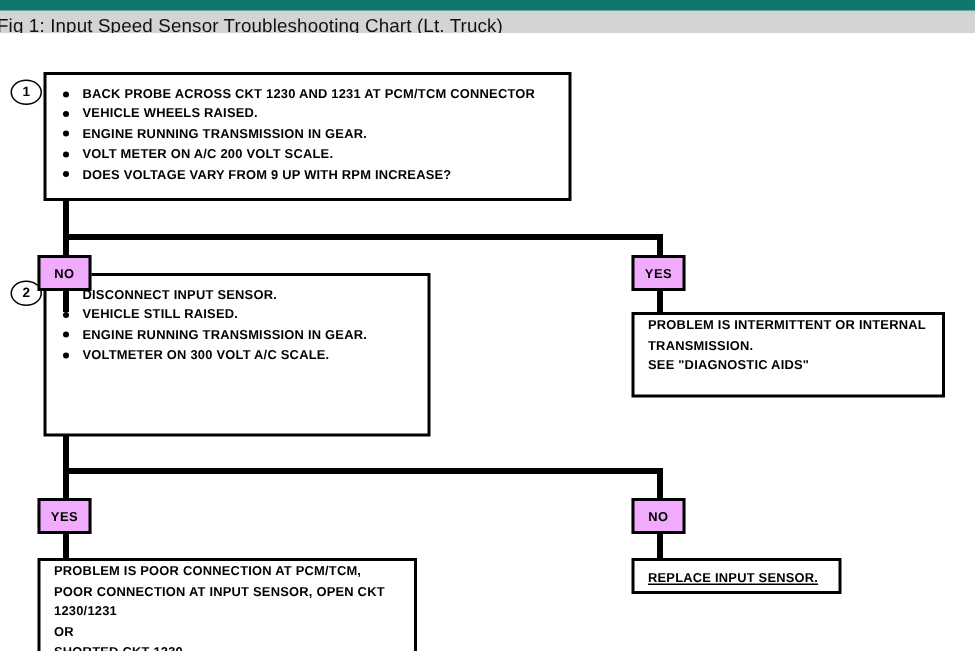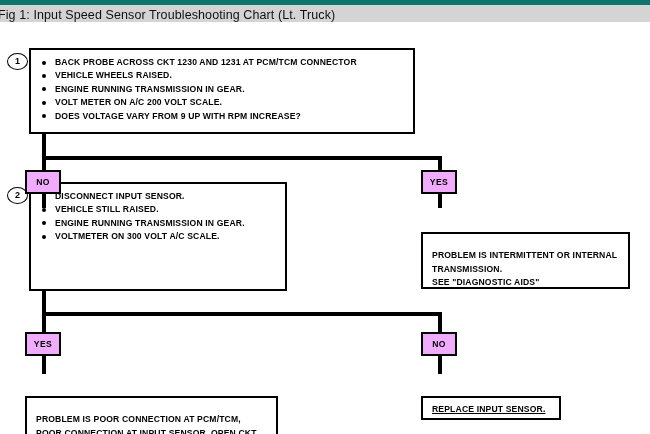--- a/index.html
+++ b/index.html
@@ -16,21 +16,21 @@
     color: #000000;
   }
 
   
   #title-bar {
     position: absolute;
     left: 0; top: 0;
     width: 650px;
     height: 22px;
     background: #d4d4d4;
-    border-top: 5px solid #0f766e;
+    border-top: 7px solid #0f766e;
     box-sizing: border-box;
   }
   #title-text {
     position: absolute;
     left: -2px;
     top: 3px;
     font-size: 12.5px;
     letter-spacing: 0.1px;
     white-space: nowrap;
     color: #111111;
@@ -49,22 +49,21 @@
   .node-box {
     position: absolute;
     border: 2px solid #000000;
     background: #ffffff;
     box-sizing: border-box;
   }
   .step-box {
     padding: 6px 8px 6px 10px;
   }
   .result-box {
-    padding: 15px 8px 7px 9px;
-    margin-top: 24px;
+    padding: 0 8px 7px 9px;
   }
 
   
   ul.bullets {
     list-style: none;
     margin: 0;
     padding: 0;
   }
   ul.bullets li {
     position: relative;
@@ -159,21 +158,21 @@
 
   <div class="conn-v" style="left:42px; top:268px; height:24px;"></div>
   <div class="conn-h" style="left:42px; top:290px; width:400px;"></div>
   <div class="conn-v" style="left:42px; top:290px; height:22px;"></div>
   <div class="conn-v" style="left:42px; top:334px; height:18px;"></div>
   <div class="conn-v" style="left:438px; top:290px; height:22px;"></div>
   <div class="conn-v" style="left:438px; top:334px; height:18px;"></div>
 
   <div class="step-circle" style="left:7px; top:31px;">1</div>
 
-  <div class="node-box step-box" style="left:29px; top:26px; width:386px; height:86px;">
+  <div class="node-box step-box" style="left:29px; top:26px; width:352px; height:86px;">
     <ul class="bullets">
       <li>BACK PROBE ACROSS CKT 1230 AND 1231 AT PCM/TCM CONNECTOR</li>
       <li>VEHICLE WHEELS RAISED.</li>
       <li>ENGINE RUNNING TRANSMISSION IN GEAR.</li>
       <li>VOLT METER ON A/C 200 VOLT SCALE.</li>
       <li>DOES VOLTAGE VARY FROM 9 UP WITH RPM INCREASE?</li>
     </ul>
   </div>
 
   <div class="branch-label" style="left:25px; top:148px;">NO</div>

